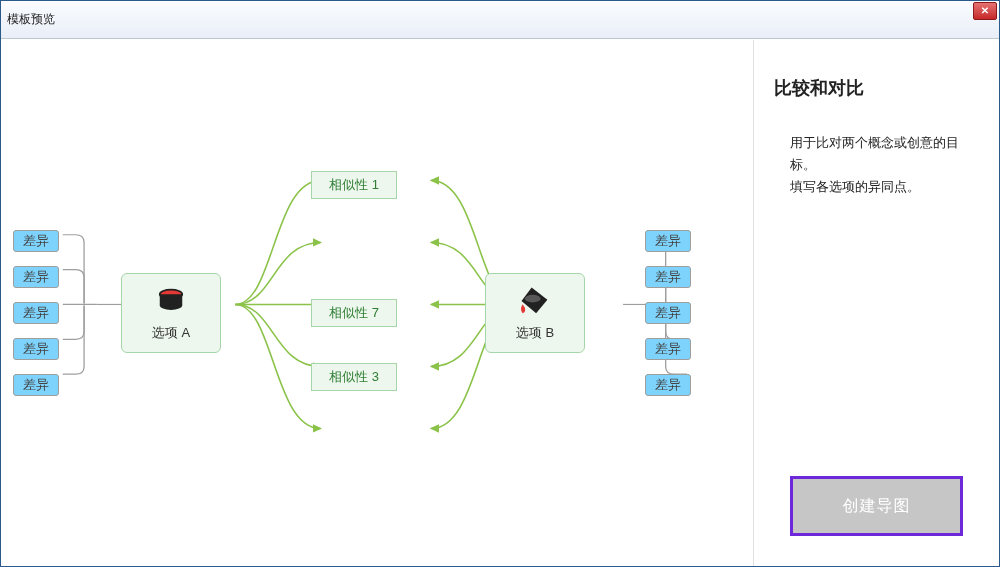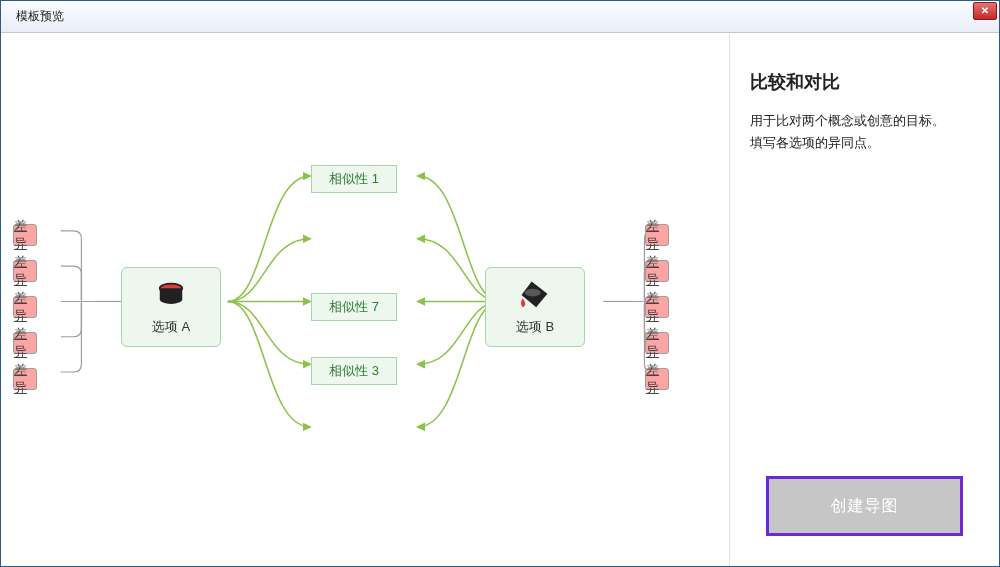--- a/index.html
+++ b/index.html
@@ -19,25 +19,25 @@
     html,body{margin:0;padding:0;font-family:"Microsoft YaHei","Segoe UI",sans-serif;font-size:12px;color:#222;}
     .window{
       width:1000px;height:567px;
       border:1px solid #2a5a8a;
       background:var(--body-bg);
       display:flex;flex-direction:column;
       position:relative;
     }
     
     .titlebar{
-      height:32px;
+      height:38px;
       background:linear-gradient(#fafcff,#e9eef7);
       border-bottom:1px solid #c0c7d4;
       display:flex;align-items:center;
-      padding:0 0 0 15px;
+      padding:0 0 0 6px;
       font-size:12px;color:#222;
       position:relative;
     }
     .titlebar .close{
       position:absolute;right:2px;top:1px;
       width:24px;height:18px;
       background:linear-gradient(#e57373,#c62828);
       border:1px solid #8b1a1a;
       border-radius:2px;
       display:flex;align-items:center;justify-content:center;
@@ -46,52 +46,52 @@
     }
     
     .body{
       flex:1;display:flex;position:relative;
       border-top:1px solid #fff;
     }
     .canvas-pane{
       flex:1;position:relative;overflow:hidden;
     }
     .side-pane{
-      width:270px;
+      width:246px;
       border-left:1px solid var(--panel-border);
       padding:36px 20px 24px 20px;
       display:flex;flex-direction:column;
       position:relative;
     }
     .side-pane h2{
       margin:0 0 16px 0;font-size:18px;font-weight:600;color:#222;
     }
     .side-pane p.desc{
-      margin:0;font-size:13px;line-height:1.7;color:#222;
+      margin:16px;font-size:13px;line-height:1.7;color:#222;
     }
     .create-btn{
       position:absolute;bottom:30px;left:36px;right:36px;
       height:60px;
       background:#c6c6c6;
       color:#fff;
       display:flex;align-items:center;justify-content:center;
       font-size:16px;letter-spacing:1px;
       border:3px solid #6d28d9;
       cursor:pointer;
     }
     
     .node{
       position:absolute;
       display:flex;align-items:center;justify-content:center;
       font-size:13px;
     }
     .small-box{
-      width:24px;height:22px;
-      background:#fca5a5;border:1px solid var(--gray-node-b);
-      border-radius:3px;color:#444;text-decoration:underline;
+      width:46px;height:22px;
+      background:#7dd3fc;border:1px solid var(--gray-node-b);
+      border-radius:3px;color:#444;
     }
     .option-box{
       width:100px;height:80px;
       background:#edf7ee;border:1px solid var(--node-green-b);
       border-radius:6px;
       flex-direction:column;gap:4px;
     }
     .option-box .icon{width:36px;height:36px;}
     .option-box .lbl{color:#333;font-size:13px;}
     .sim-box{

